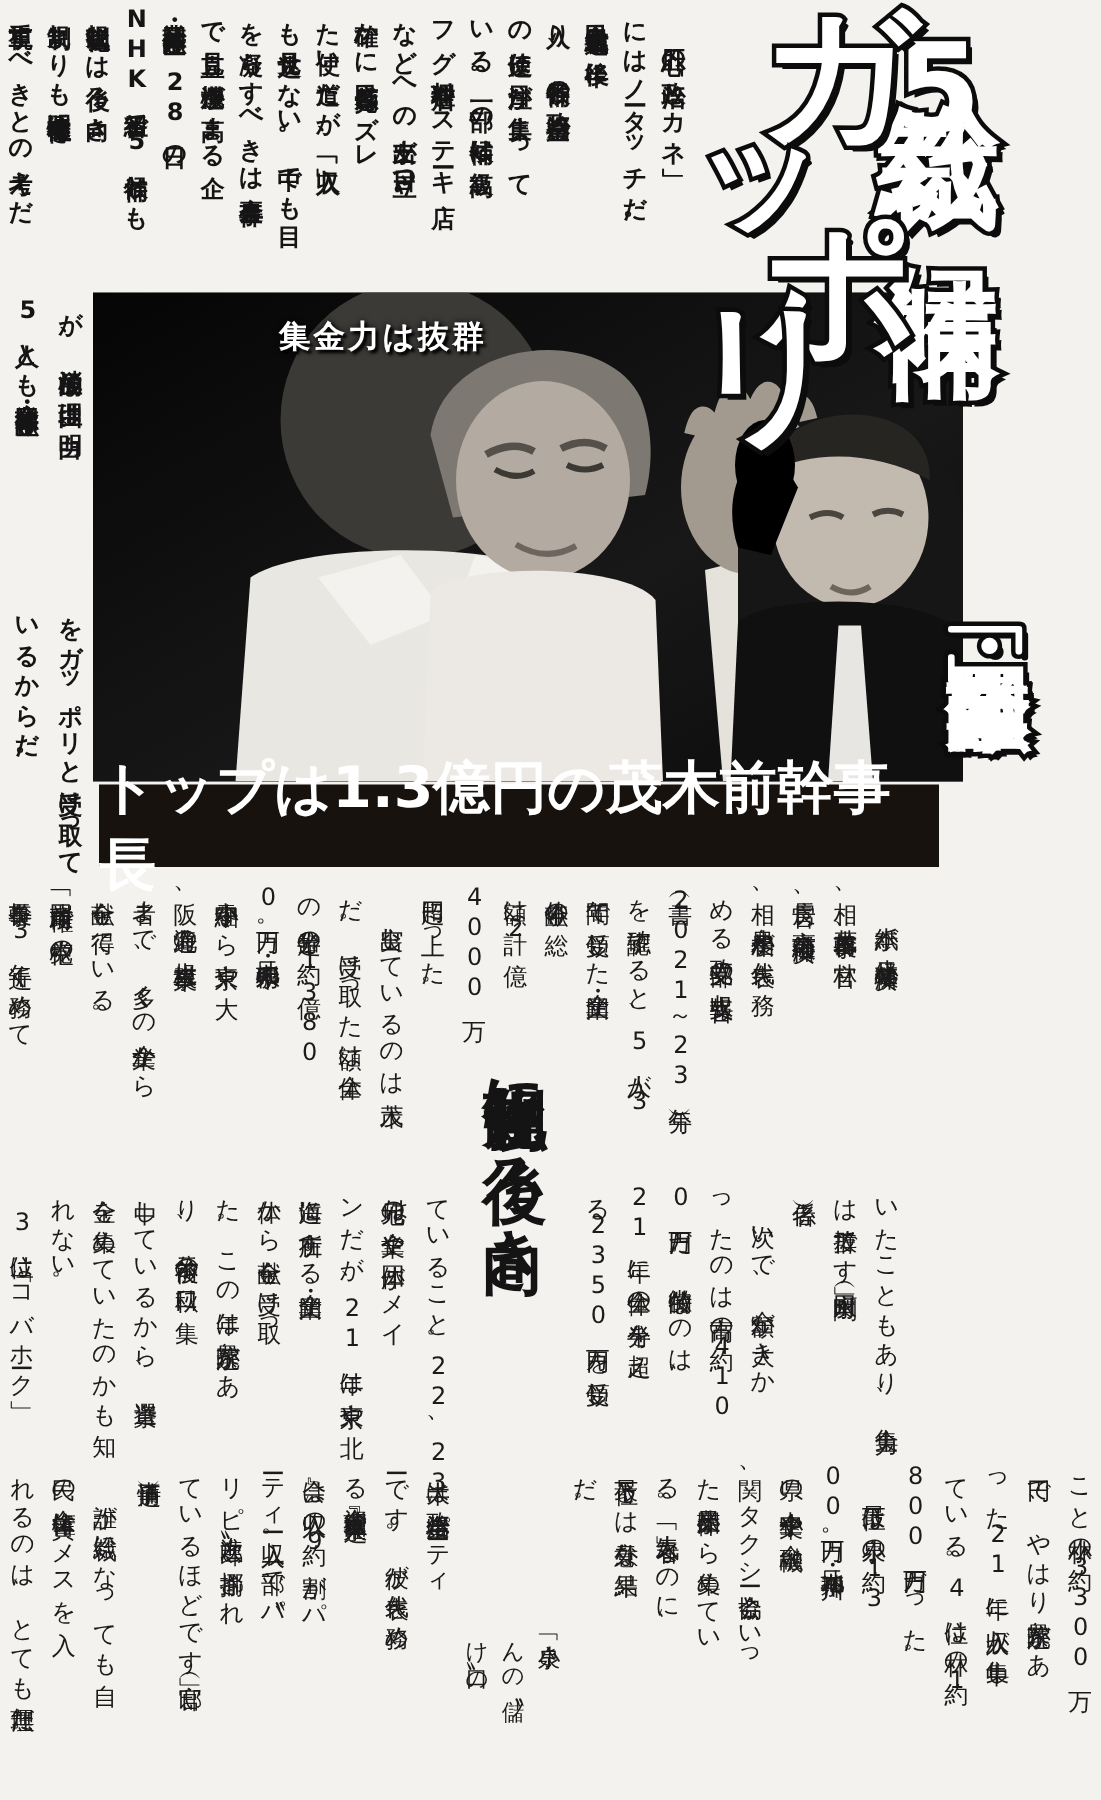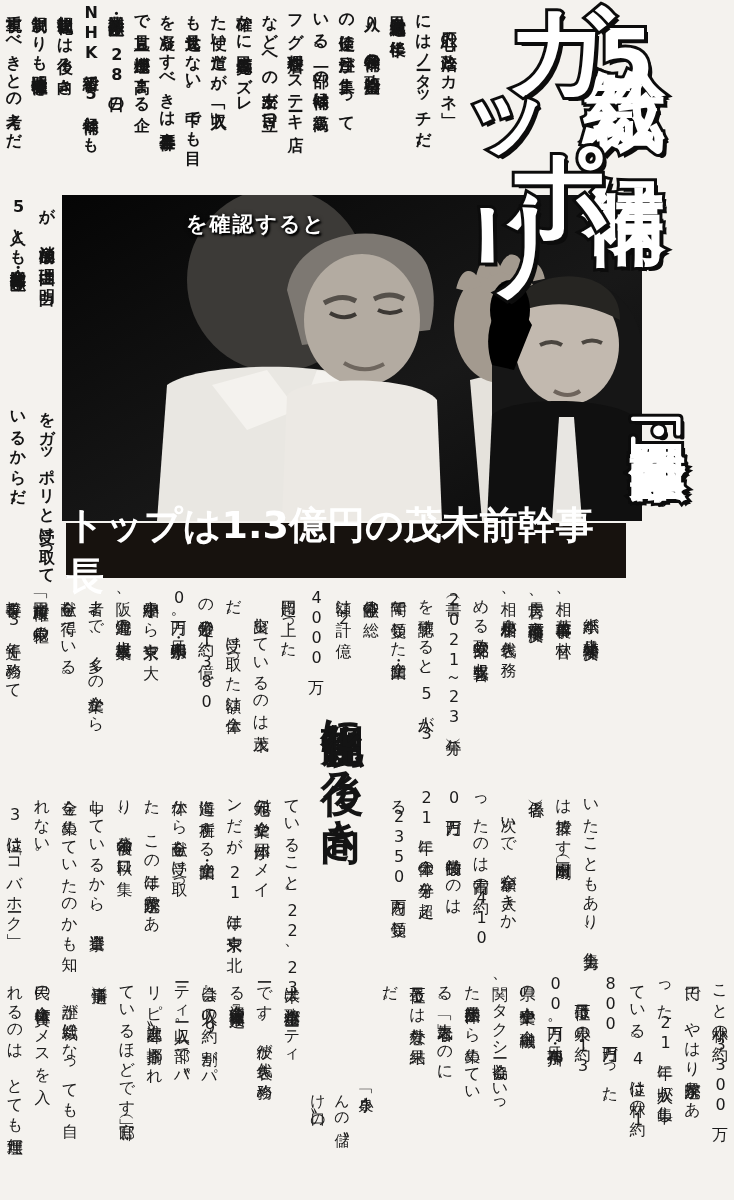--- a/index.html
+++ b/index.html
@@ -149,21 +149,21 @@
       <path d="M492,196 q14,8 26,0" stroke="#6e645c" stroke-width="4" fill="none"></path>
       <path d="M430,220 C450,200 565,200 580,230 L580,326 L425,326 Z" fill="#101010"></path>
       <path d="M497,222 L512,222 L520,326 L490,326 Z" fill="#e8e6e2"></path>
 
       <path d="M430,170 C420,140 430,110 452,100 L470,130 L452,175 Z" fill="#b5ac a2"></path>
       <ellipse cx="448" cy="115" rx="20" ry="30" fill="#baa failing"></ellipse>
     </svg>
     
   </div>
 
-  <div class="caption">を確認すると</div>
+  <div class="caption">集金力は抜群</div>
 
   <div class="banner">トップは1.3億円の茂木前幹事長</div>
 
   <div class="inlinehead">規制強化に後ろ向き</div>
 
   <div class="vtext" style="left:0px; top:588px; width:605px; height:196px;">　本紙が小林元経済安保
 相、茂木前幹事長、林官
 房長官、高市前経済安保
 相、小泉農相が代表を務
 める政党支部の収支報告

